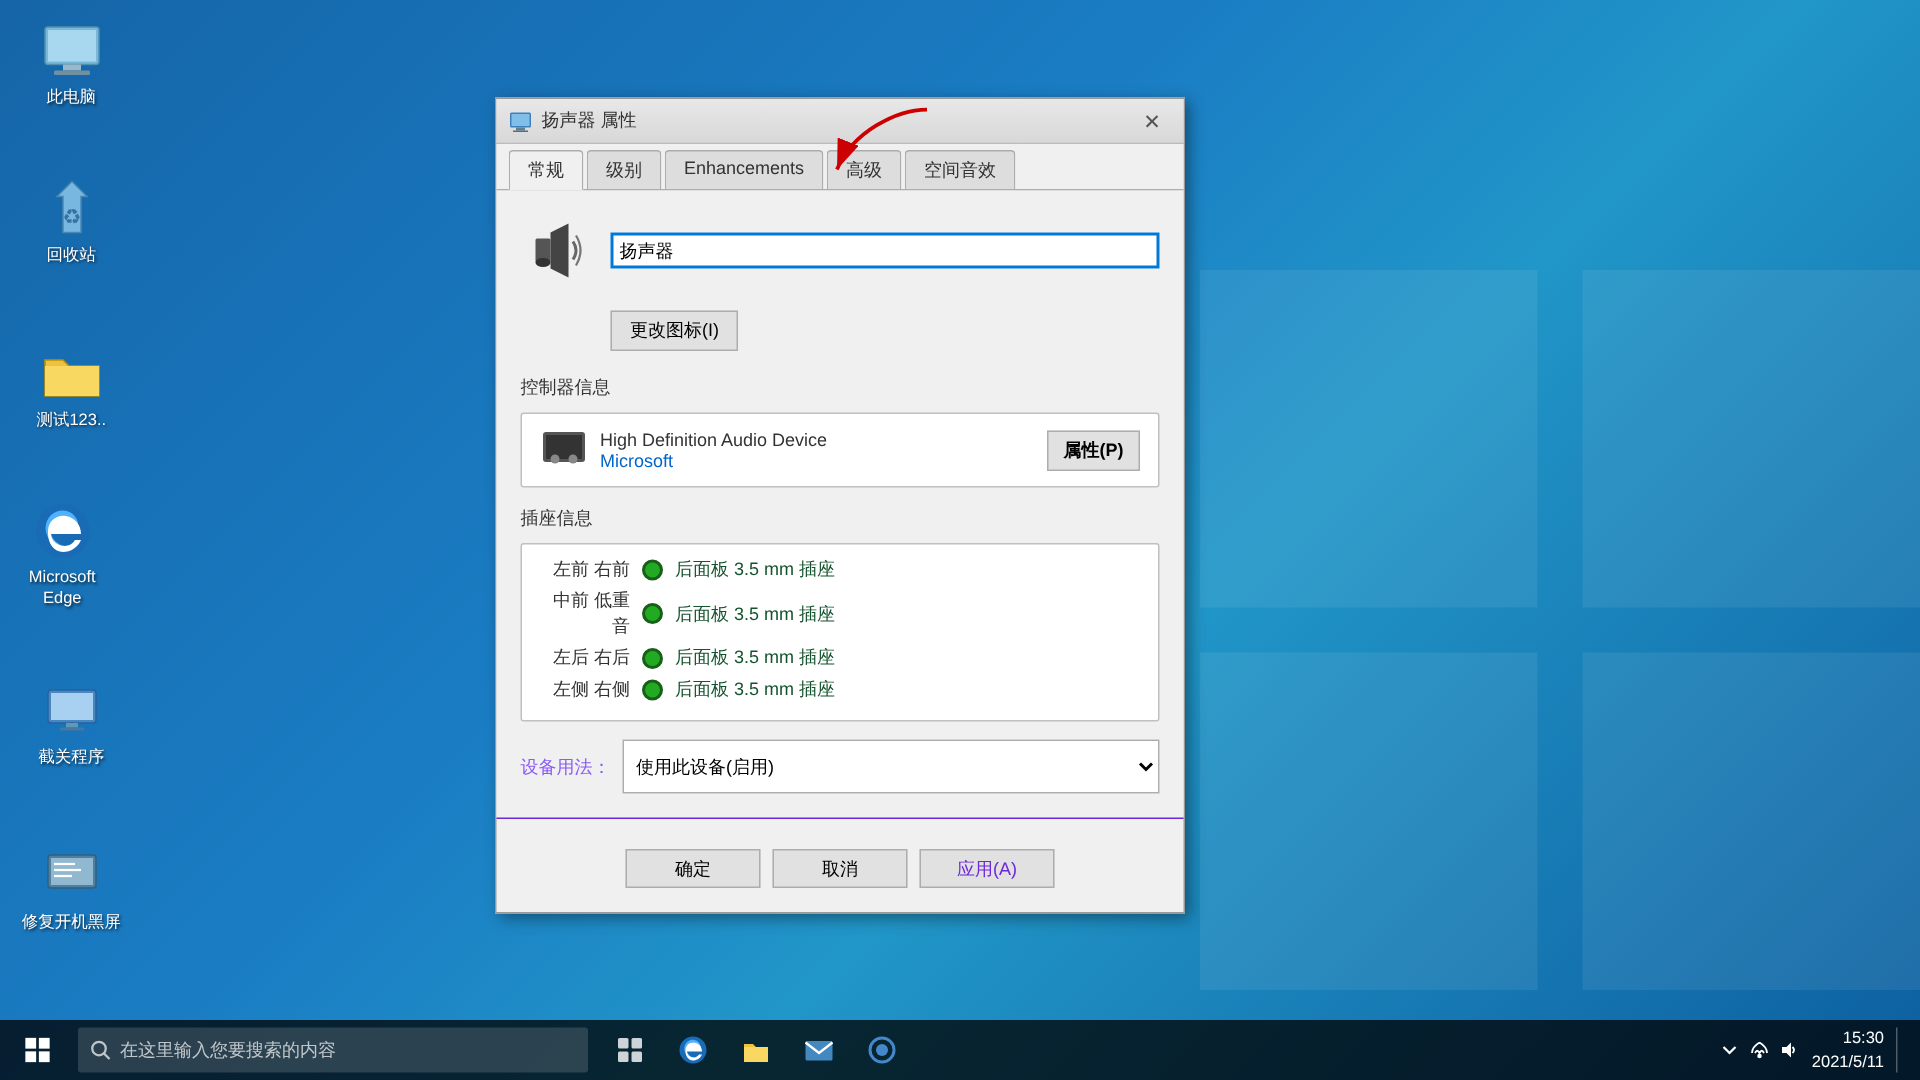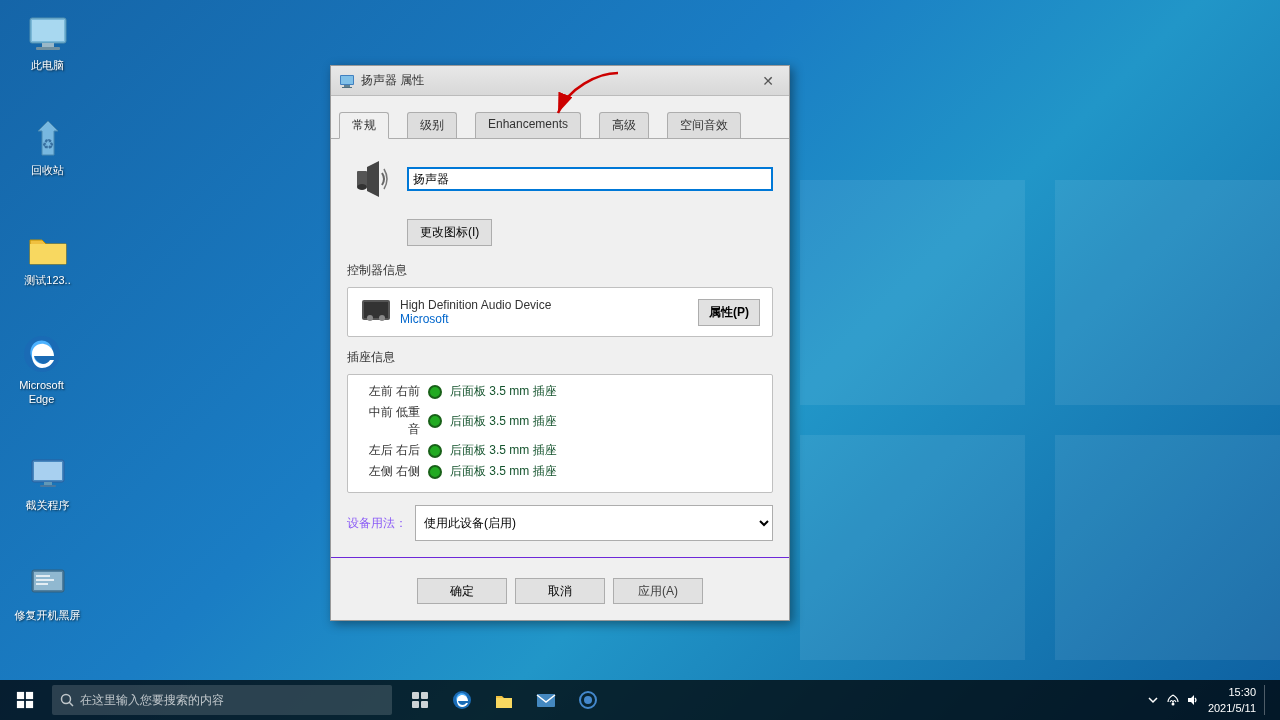--- a/index.html
+++ b/index.html
@@ -152,22 +152,22 @@
       justify-content: center;
       color: #555;
       font-size: 14px;
     }
 
     
     .dialog-tabs {
       display: flex;
       background: #f0f0f0;
       border-bottom: 1px solid #adadad;
-      padding: 16px 8px 0;
-      gap: 18px;
+      padding: 4px 8px 0;
+      gap: 2px;
     }
     .dialog-tab {
       padding: 4px 12px;
       font-size: 12px;
       background: #ddd;
       border: 1px solid #adadad;
       border-bottom: none;
       cursor: pointer;
       color: #333;
       border-radius: 3px 3px 0 0;
@@ -322,21 +322,21 @@
     .dialog-btn {
       width: 90px;
       height: 26px;
       background: #e1e1e1;
       border: 1px solid #adadad;
       font-size: 12px;
       cursor: pointer;
       font-family: inherit;
     }
     .dialog-btn.disabled {
-      color: #404040;
+      color: #6d28d9;
       cursor: default;
     }
 
     
     .red-arrow {
       position: absolute;
       top: 68px;
       left: 548px;
       pointer-events: none;
       z-index: 100;

